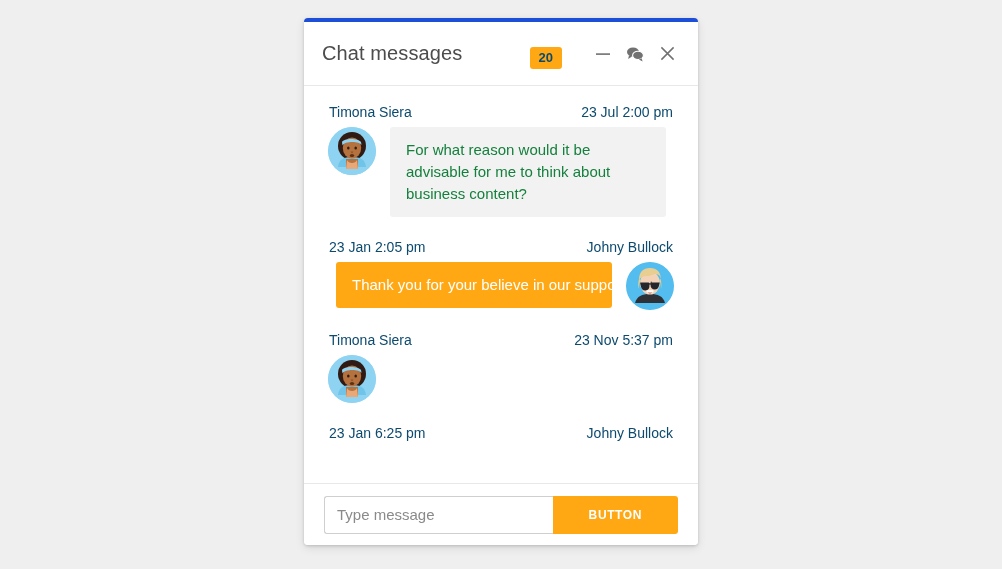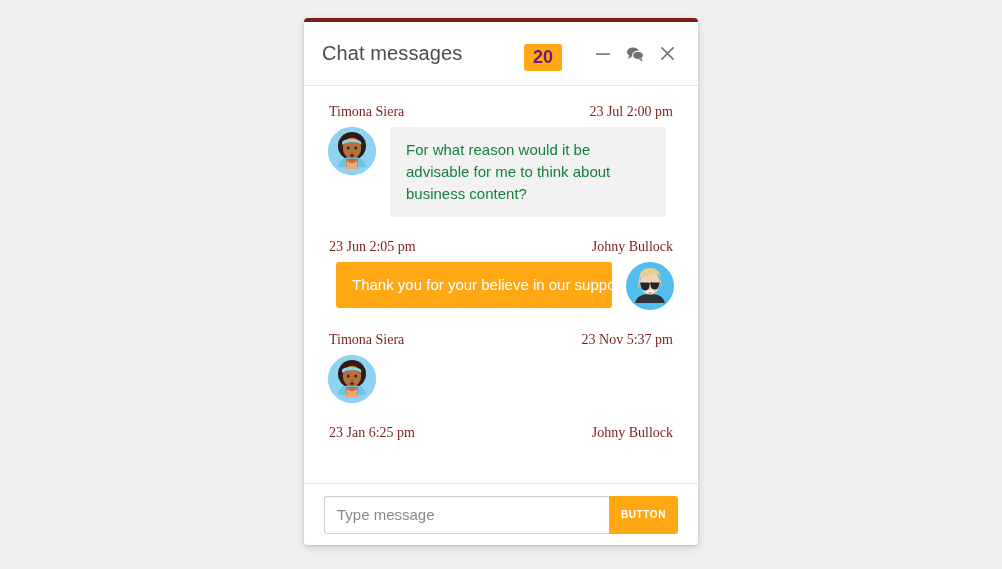--- a/index.html
+++ b/index.html
@@ -17,21 +17,21 @@
 
   
   .chat-card {
     position: absolute;
     left: 304px;
     top: 18px;
     width: 394px;
     height: 527px;
     background: #ffffff;
     border-radius: 4px;
-    border-top: 4px solid #7f1d1d;
+    border-top: 4px solid #1d4ed8;
     box-sizing: border-box;
     box-shadow: 0 1px 3px rgba(0,0,0,0.16), 0 3px 10px rgba(0,0,0,0.10);
     display: flex;
     flex-direction: column;
     overflow: hidden;
   }
 
   
   .chat-header {
     flex: 0 0 auto;
@@ -48,22 +48,22 @@
     letter-spacing: 0.1px;
     white-space: nowrap;
   }
   .header-actions {
     margin-left: auto;
     display: flex;
     align-items: center;
   }
   .badge {
     background: #ffa813;
-    color: #701a75;
-    font-size: 18px;
+    color: #0c4a6e;
+    font-size: 13px;
     font-weight: bold;
     border-radius: 3px;
     padding: 4px 9px 5px;
     line-height: 1;
     margin-right: 18px;
     margin-top: 8px;
   }
   .hdr-icon {
     color: #717171;
     margin-left: 14px;
@@ -83,24 +83,23 @@
     overflow: hidden;
     padding: 18px 24px 0 24px;
   }
   .msg {
     margin-bottom: 22px;
   }
   .msg-meta {
     display: flex;
     justify-content: space-between;
     font-size: 14px;
-    color: #7f1d1d;
+    color: #0c4a6e;
     margin-bottom: 7px;
     padding: 0 1px;
-    font-family: Liberation Serif, serif;
   }
   .msg-row {
     display: flex;
     align-items: flex-start;
   }
   .msg.right .msg-row { justify-content: flex-end; }
 
   .avatar {
     flex: 0 0 auto;
     width: 48px;
@@ -159,24 +158,24 @@
     outline: none;
     background: #fff;
   }
   .msg-input::placeholder { color: #8a8a8a; }
   .send-button {
     flex: 0 0 auto;
     background: #ffa813;
     color: #ffffff;
     border: none;
     border-radius: 0 3px 3px 0;
-    font-size: 10px;
+    font-size: 12px;
     font-weight: bold;
     letter-spacing: 0.6px;
-    padding: 0 12px;
+    padding: 0 36px;
     font-family: "Liberation Sans", sans-serif;
     cursor: pointer;
   }
 </style>
 </head>
 <body>
 
 <div class="chat-card">
 
   <div class="chat-header">
@@ -227,21 +226,21 @@
             <path d="M22.6 24.4h2.8l-1.4 2.2z" fill="#8a5228"></path>
             <ellipse cx="24" cy="28.6" rx="2.2" ry="1.5" fill="#5e3016"></ellipse>
           </svg>
         </div>
         <div class="bubble left">For what reason would it be advisable for me to think about business content?</div>
       </div>
     </div>
 
     <div class="msg right">
       <div class="msg-meta">
-        <span>23 Jun 2:05 pm</span>
+        <span>23 Jan 2:05 pm</span>
         <span>Johny Bullock</span>
       </div>
       <div class="msg-row">
         <div class="bubble right">Thank you for your believe in our supports</div>
         <div class="avatar">
           <svg width="48" height="48" viewBox="0 0 48 48">
             <circle cx="24" cy="24" r="24" fill="#52bdee"></circle>
             <path d="M9 41c2-7 7-9 15-9s13 2 15 9z" fill="#2e3136"></path>
             <ellipse cx="24" cy="21" rx="10" ry="11.5" fill="#f2d3b8"></ellipse>
             <path d="M13 18c0-8 4-12 11-12s11 4 11 12c0-4-3-6-5-6-3 0-4 2-9 2-4 0-6 1-8 4z" fill="#e8cf91"></path>

